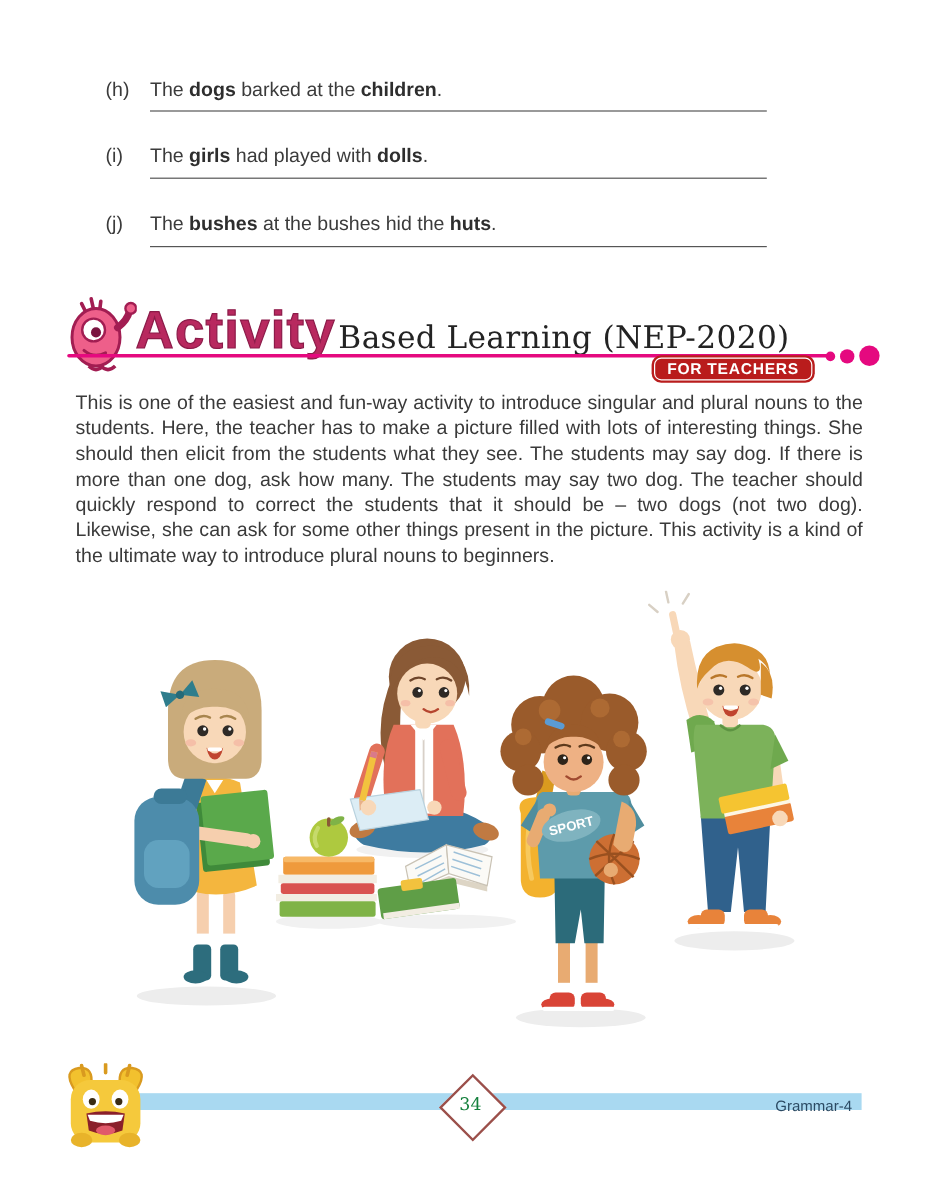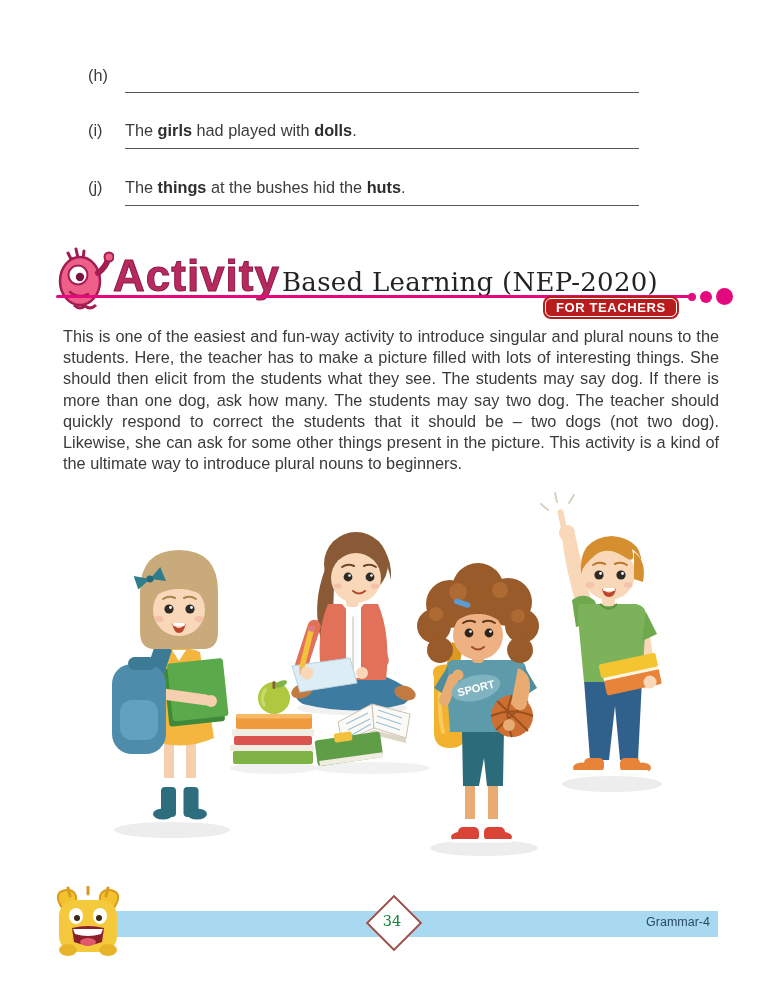--- a/index.html
+++ b/index.html
@@ -28,45 +28,46 @@
   .dot3{left:716px;top:288px;width:17px;height:17px;}
 
   
   .intro{position:absolute;left:63px;top:326px;width:656px;font-size:16.3px;line-height:21.2px;
          text-align:justify;color:#3a3a3a;}
 
   
   .illustration{position:absolute;left:60px;top:492px;width:700px;height:380px;}
 
   
-  .footer-bar{position:absolute;left:60px;top:911px;width:658px;height:26px;background:#a9d9f1;}
+  .footer-bar{position:absolute;left:60px;top:911px;width:658px;height:14px;background:#a9d9f1;}
   .grammar-label{position:absolute;right:8px;top:0;line-height:22px;font-size:12.5px;color:#2b4a63;}
   .diamond{position:absolute;left:374px;top:903px;width:36px;height:36px;background:#ffffff;
            border:2px solid #9b4f4a;transform:rotate(45deg);}
   .monster-footer{position:absolute;left:46px;top:886px;}
 </style>
 </head>
 <body>
 
 <div class="page">
 
   <div class="ex-row" style="top:66px">
     <span class="ex-label">(h)</span>
+    <span class="ex-text"><span>The </span><b>dogs</b><span> barked at the </span><b>children</b><span>.</span></span>
   </div>
   <div class="ex-line" style="top:92px"></div>
 
   <div class="ex-row" style="top:121px">
     <span class="ex-label">(i)</span>
     <span class="ex-text"><span>The </span><b>girls</b><span> had played with </span><b>dolls</b><span>.</span></span>
   </div>
   <div class="ex-line" style="top:148px"></div>
 
   <div class="ex-row" style="top:178px">
     <span class="ex-label">(j)</span>
-    <span class="ex-text"><span>The </span><b>things</b><span> at the bushes hid the </span><b>huts</b><span>.</span></span>
+    <span class="ex-text"><span>The </span><b>bushes</b><span> at the bushes hid the </span><b>huts</b><span>.</span></span>
   </div>
   <div class="ex-line" style="top:205px"></div>
 
   <div class="monster-activity">
     <svg width="60" height="66" viewBox="0 0 60 66">
       <path d="M20,58 q6,6 12,0" stroke="#a21d52" stroke-width="3" fill="none"></path>
       <path d="M30,58 q6,6 12,0" stroke="#a21d52" stroke-width="3" fill="none"></path>
       <path d="M14,6 l4,8 M22,2 l2,9 M30,4 l-1,8" stroke="#a21d52" stroke-width="3" stroke-linecap="round"></path>
       <ellipse cx="26" cy="34" rx="20" ry="24" fill="#ee5f8a" stroke="#a21d52" stroke-width="2.5"></ellipse>
       <path d="M44,26 q8,-6 10,-14" stroke="#a21d52" stroke-width="6" stroke-linecap="round"></path>

